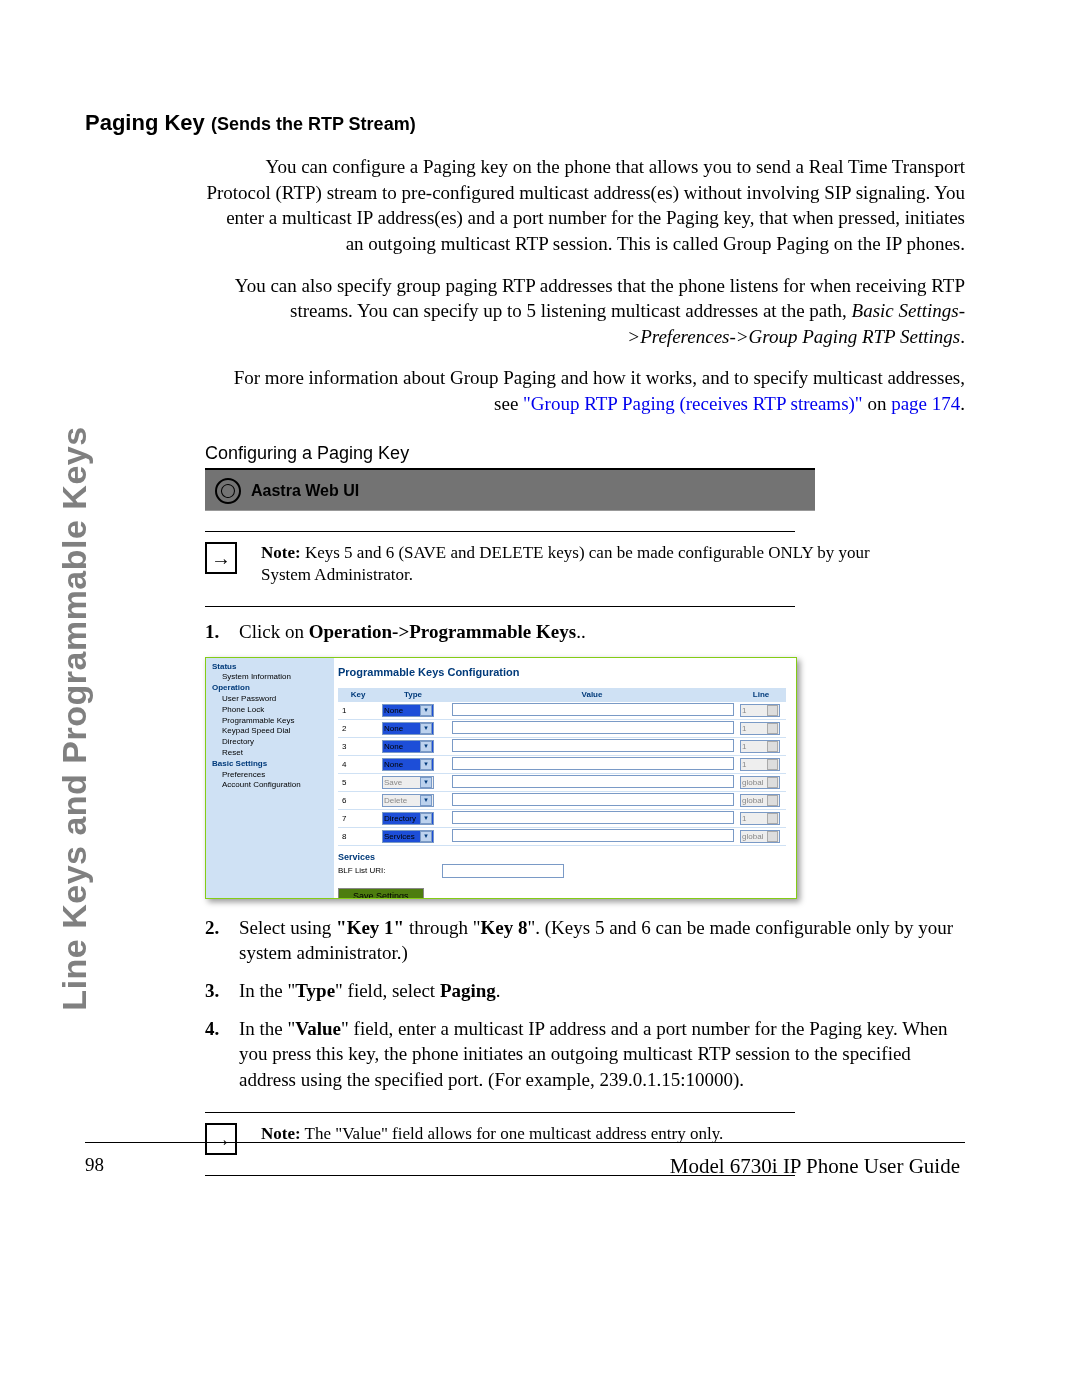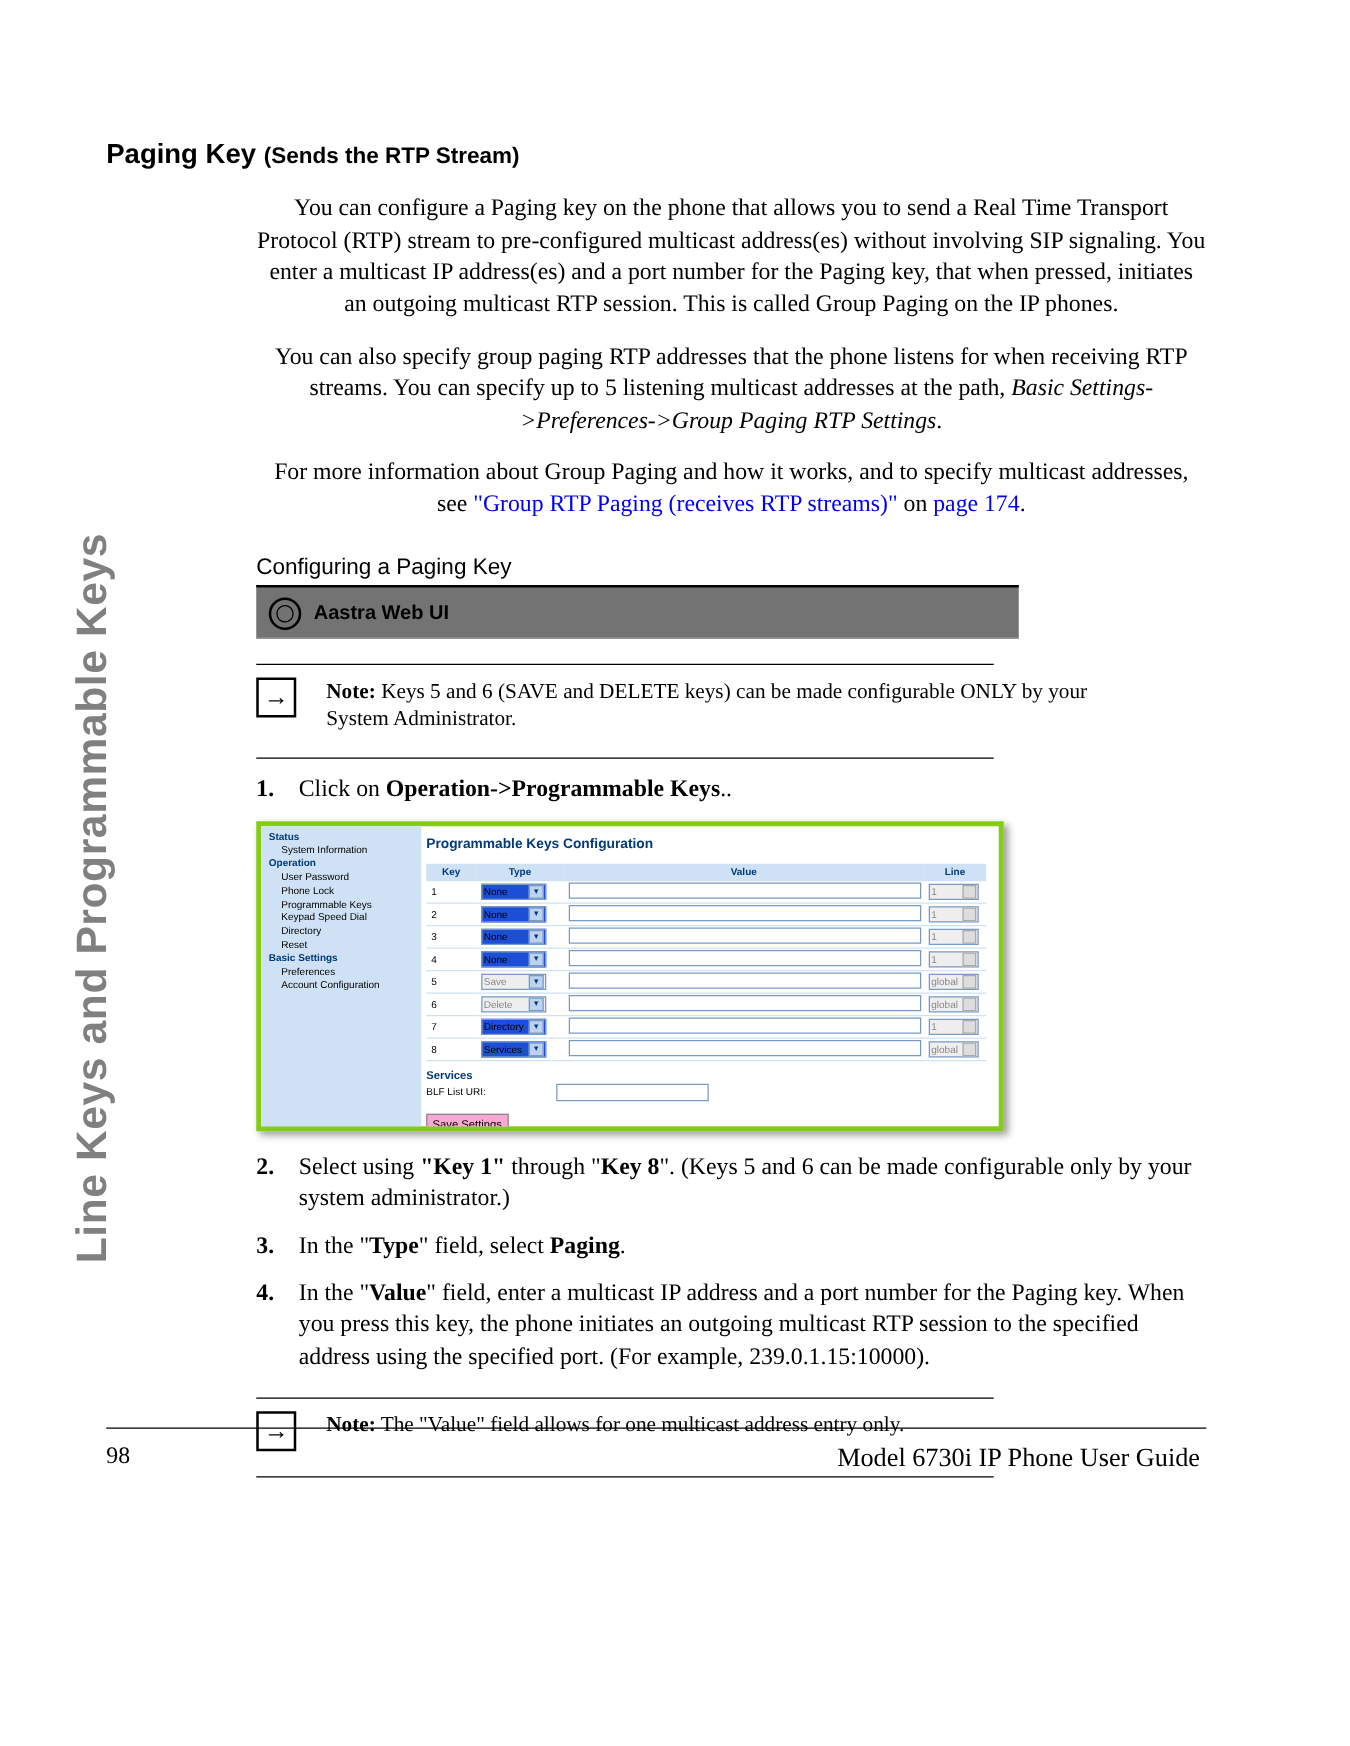--- a/index.html
+++ b/index.html
@@ -2,56 +2,56 @@
 <html><head>
 <meta charset="utf-8">
 <style>
 html,body{margin:0;padding:0;background:#fff;font-family:"Times New Roman",Times,serif;color:#000}
 .page{position:relative;width:1080px;height:1397px;margin:0 auto;background:#fff}
 .sidelabel{position:absolute;left:54px;top:118px;width:40px;height:620px;display:flex;align-items:flex-end;justify-content:center}
 .sidelabel span{transform:rotate(-90deg);transform-origin:center;white-space:nowrap;font-family:Arial,Helvetica,sans-serif;font-weight:700;font-size:34px;color:#808080;letter-spacing:.5px}
 .content{position:absolute;left:85px;top:110px;width:880px}
 h1{font-family:Arial,Helvetica,sans-serif;font-weight:700;font-size:22px;margin:0 0 18px 0}
 h1 .sub{font-size:18px}
-p.body{font-size:19px;line-height:1.35;margin:0 0 16px 120px;width:760px;text-align:center}
+p.body{font-size:19px;line-height:1.35;margin:0 0 16px 120px;width:760px;text-align:right}
 em.ital{font-style:italic}
 .link{color:#0000ee}
 h2{font-family:Arial,Helvetica,sans-serif;font-weight:400;font-size:18px;margin:26px 0 4px 120px}
 .ui-bar{margin:0 0 0 120px;width:590px;background:#737373;border-top:2px solid #000;border-bottom:1px solid #999;padding:8px 10px 6px 10px;display:flex;align-items:center;gap:10px}
 .globe{width:22px;height:22px;border:2px solid #000;border-radius:50%;position:relative;display:inline-block}
 .globe::before{content:"";position:absolute;inset:4px;border:1.5px solid #000;border-radius:50%;transform:rotate(25deg)}
 .ui-bar-title{font-family:Arial,Helvetica,sans-serif;font-weight:700;font-size:16px}
 .note-hr{margin:20px 0 10px 120px;width:590px;border:none;border-top:1px solid #000}
 .note-row{margin:8px 0 8px 120px;width:680px;display:flex;gap:24px;align-items:flex-start}
 .note-icon{width:28px;height:28px;border:2px solid #000;display:flex;align-items:center;justify-content:center;font-size:20px;line-height:1;font-weight:700;flex:0 0 28px}
 .note-text{font-size:17px;line-height:1.3;flex:1}
 .note-text b{font-family:"Times New Roman",serif;font-weight:700}
 .step{font-size:19px;line-height:1.35;margin:12px 0 8px 120px;display:flex;gap:10px;width:760px}
 .step .num{font-weight:700;width:24px;flex:0 0 24px}
 .step .txt{flex:1}
 .step b,.note-text b{font-weight:700}
-.screenshot{margin:12px 0 16px 120px;width:590px;height:240px;border:4px solid #84cc16;box-shadow:3px 3px 6px rgba(0,0,0,.4);overflow:hidden;position:relative;background:#fff}
+.screenshot{margin:12px 0 16px 120px;width:590px;height:240px;border:1px solid #84cc16;box-shadow:3px 3px 6px rgba(0,0,0,.4);overflow:hidden;position:relative;background:#fff}
 .ss-nav{position:absolute;left:0;top:0;width:122px;height:100%;background:#cfe1f4;font-family:Arial,Helvetica,sans-serif;font-size:8px;color:#003a7a;padding:4px 0 0 6px;line-height:1.35}
 .ss-nav .hdr{color:#003a7a;font-weight:700}
 .ss-nav .item{padding-left:10px;color:#000}
 .ss-main{position:absolute;left:122px;top:0;right:0;height:100%;padding:8px 10px;font-family:Arial,Helvetica,sans-serif}
 .ss-title{color:#003a7a;font-weight:700;font-size:11px;margin-bottom:10px}
 .ss-table{width:100%;border-collapse:collapse;font-size:8px}
 .ss-table th{background:#cfe1f4;color:#003a7a;font-weight:700;text-align:center;padding:1px 4px;height:12px}
 .ss-table td{border-bottom:1px solid #cfe1f4;padding:1px 4px;height:14px}
 .ss-sel{display:inline-flex;align-items:center;border:1px solid #7a9ac6;background:#1d4ed8;width:48px;height:11px;font-size:8px;padding:0 1px;color:#000}
 .ss-sel.disabled{background:#eee;color:#888}
 .ss-sel .arrow{margin-left:auto;background:#bcd2ee;border:1px solid #7a9ac6;width:10px;height:9px;display:flex;align-items:center;justify-content:center;font-size:7px;color:#003a7a}
 .ss-inp{display:inline-block;border:1px solid #7a9ac6;background:#fff;height:11px;width:100%}
 .ss-line{display:inline-flex;align-items:center;border:1px solid #7a9ac6;background:#eee;width:36px;height:11px;font-size:8px;color:#888;padding:0 1px}
 .ss-line .arrow{margin-left:auto;background:#ddd;border:1px solid #aaa;width:9px;height:9px}
 .ss-services{color:#003a7a;font-weight:700;font-size:9px;margin-top:6px}
 .ss-blf{font-size:8px;margin-top:2px;display:flex;align-items:center;gap:56px}
 .ss-blf .field{border:1px solid #7a9ac6;height:12px;width:120px;background:#fff}
-.ss-save{margin-top:10px;border:1px solid #888;background:#f9a8d4;font-size:9px;padding:2px 4px;display:inline-block}
+.ss-save{margin-top:10px;border:1px solid #888;background:#4d7c0f;font-size:9px;padding:2px 14px;display:inline-block}
 .footer-line{position:absolute;left:85px;top:1142px;width:880px;border-top:1.5px solid #000}
 .page-num{position:absolute;left:85px;top:1154px;font-size:19px}
 .guide-name{position:absolute;right:120px;top:1154px;font-size:21px}
 </style>
 </head>
 <body>
 
 <div class="page">
   <div class="sidelabel">
     <span>Line Keys and Programmable Keys</span>

